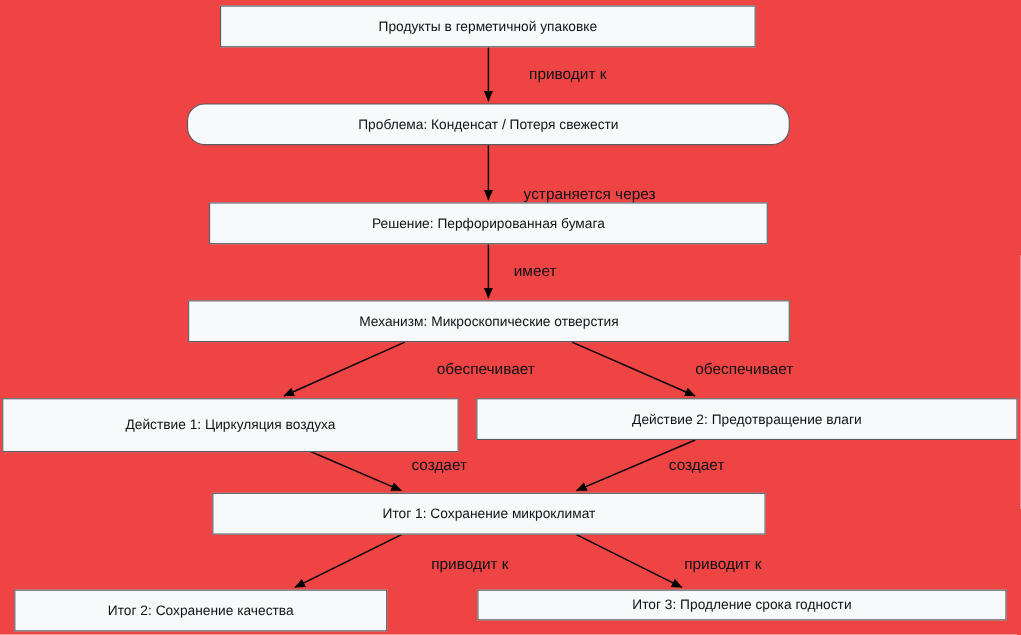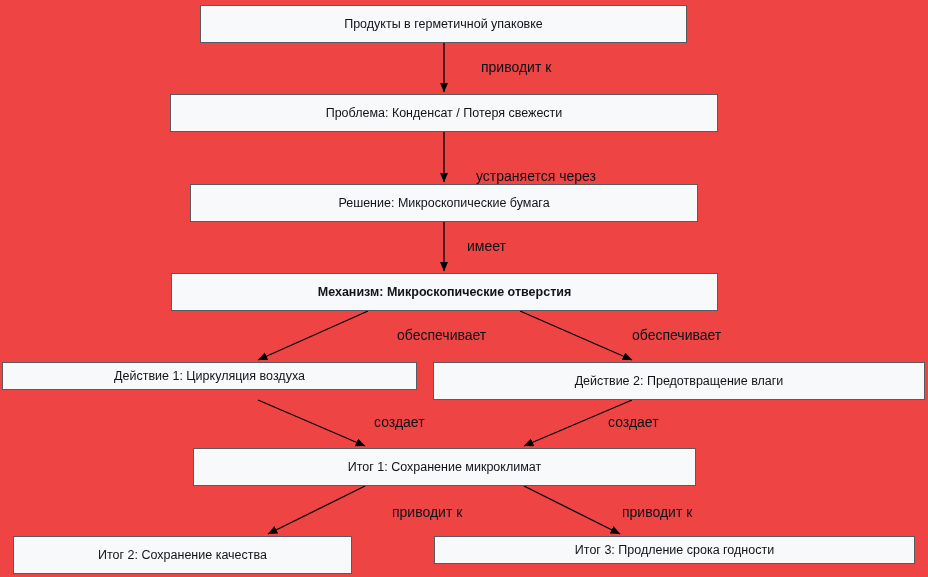--- a/index.html
+++ b/index.html
@@ -68,30 +68,30 @@
         <line x1="258" y1="400" x2="365" y2="446" stroke="#000000" stroke-width="1.3" marker-end="url(#arrowhead)"></line>
         <line x1="632" y1="400" x2="524" y2="446" stroke="#000000" stroke-width="1.3" marker-end="url(#arrowhead)"></line>
         <line x1="365" y1="486" x2="268" y2="534" stroke="#000000" stroke-width="1.3" marker-end="url(#arrowhead)"></line>
         <line x1="524" y1="486" x2="620" y2="534" stroke="#000000" stroke-width="1.3" marker-end="url(#arrowhead)"></line>
       </g>
   </svg>
 
   <div class="node" style="left: 200px; top: 5px; width: 487px; height: 38px; background: rgb(247, 249, 251); border-color: rgb(88, 91, 96); color: rgb(17, 20, 24);">
     <span>Продукты в герметичной упаковке</span>
   </div>
-  <div class="node" style="left: 170px; top: 94px; width: 548px; height: 38px; background: rgb(247, 249, 251); border-color: rgb(88, 91, 96); color: rgb(17, 20, 24);">
+  <div class="node" style="left: 170px; top: 94px; width: 548px; height: 38px; background: rgb(247, 249, 251); border-color: rgb(88, 91, 96); color: rgb(17, 20, 24); border-radius: 16px;">
     <span>Проблема: Конденсат / Потеря свежести</span>
   </div>
   <div class="node" style="left: 190px; top: 184px; width: 508px; height: 38px; background: rgb(247, 249, 251); border-color: rgb(88, 91, 96); color: rgb(17, 20, 24);">
-    <span>Решение: Микроскопические бумага</span>
+    <span>Решение: Перфорированная бумага</span>
   </div>
-  <div class="node" style="left: 171px; top: 273px; width: 547px; height: 38px; background: rgb(247, 249, 251); border-color: rgb(88, 91, 96); color: rgb(17, 20, 24); font-weight: bold;">
+  <div class="node" style="left: 171px; top: 273px; width: 547px; height: 38px; background: rgb(247, 249, 251); border-color: rgb(88, 91, 96); color: rgb(17, 20, 24);">
     <span>Механизм: Микроскопические отверстия</span>
   </div>
-  <div class="node" style="left: 2px; top: 362px; width: 415px; height: 28px; background: rgb(247, 249, 251); border-color: rgb(88, 91, 96); color: rgb(17, 20, 24); text-align: right;">
+  <div class="node" style="left: 2px; top: 362px; width: 415px; height: 49px; background: rgb(247, 249, 251); border-color: rgb(88, 91, 96); color: rgb(17, 20, 24); text-align: right;">
     <span>Действие 1: Циркуляция воздуха</span>
   </div>
   <div class="node" style="left: 433px; top: 362px; width: 492px; height: 38px; background: rgb(247, 249, 251); border-color: rgb(88, 91, 96); color: rgb(17, 20, 24);">
     <span>Действие 2: Предотвращение влаги</span>
   </div>
   <div class="node" style="left: 193px; top: 448px; width: 503px; height: 38px; background: rgb(247, 249, 251); border-color: rgb(88, 91, 96); color: rgb(17, 20, 24);">
     <span>Итог 1: Сохранение микроклимат</span>
   </div>
   <div class="node" style="left: 13px; top: 536px; width: 339px; height: 38px; background: rgb(247, 249, 251); border-color: rgb(88, 91, 96); color: rgb(17, 20, 24);">
     <span>Итог 2: Сохранение качества</span>

